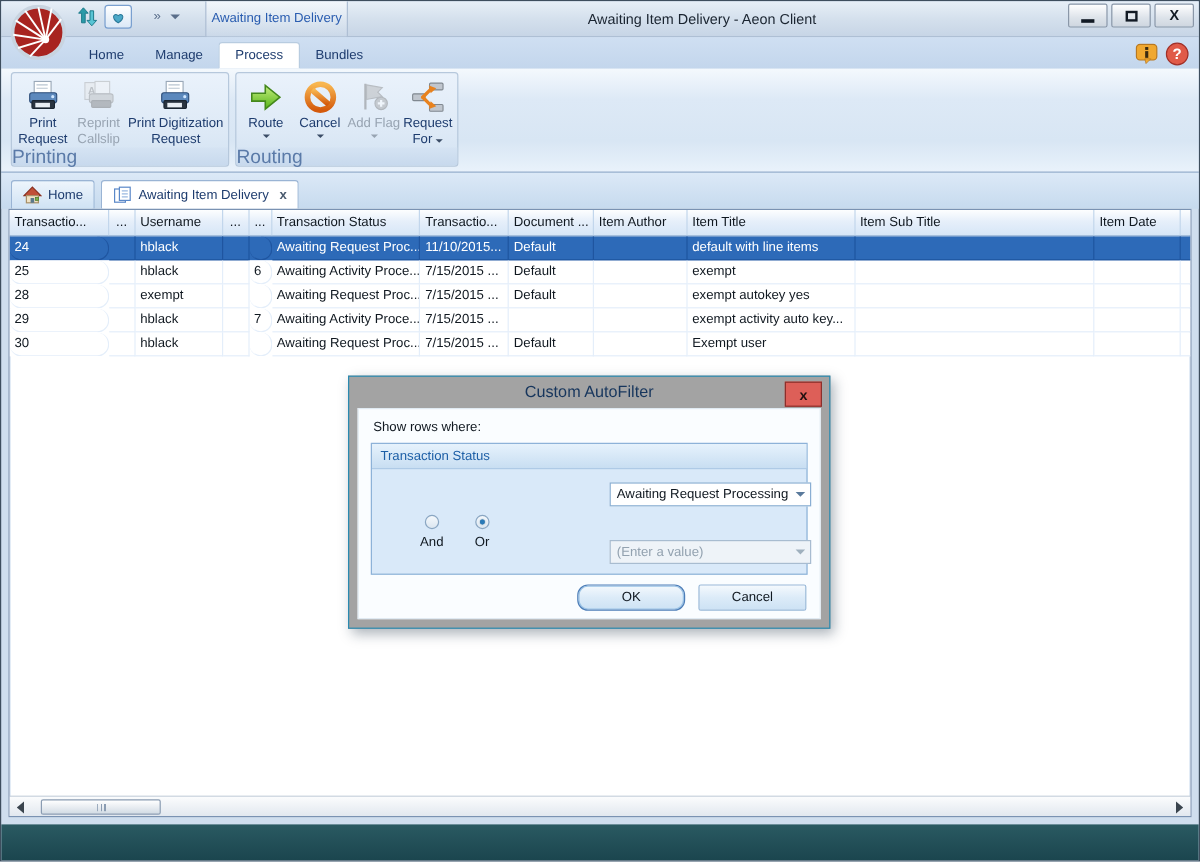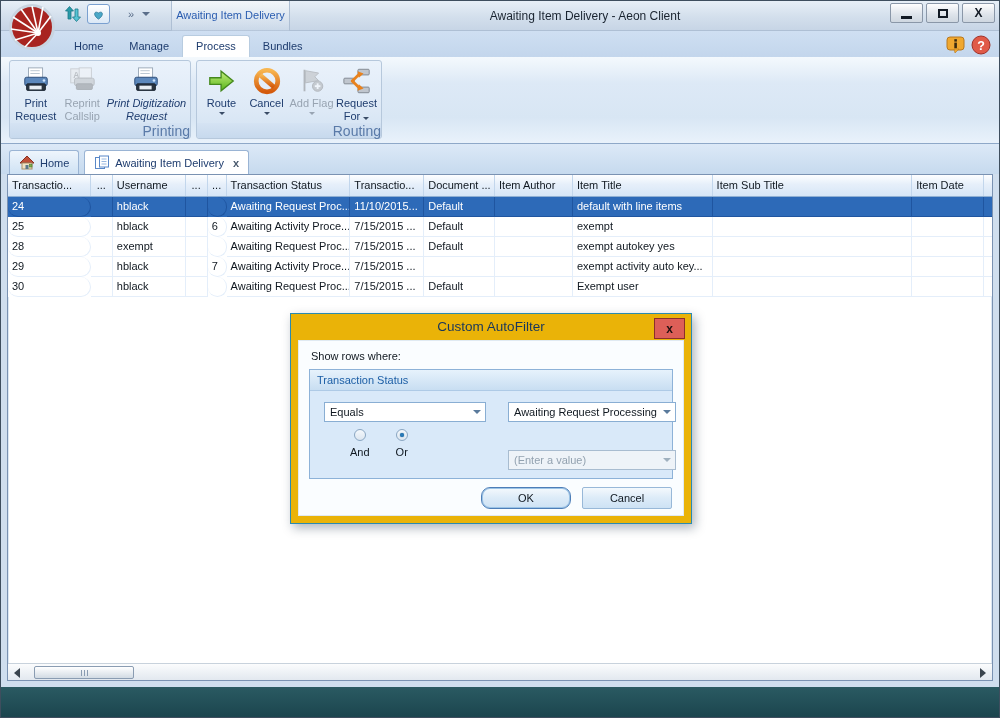--- a/index.html
+++ b/index.html
@@ -38,32 +38,32 @@
   .rtab.active { background:#ffffff; border:1px solid #b8cce0; border-bottom:none;
                  border-radius:3px 3px 0 0; color:#1e3c6e; }
   .tabrow-right { position:absolute; right:8px; top:4px; display:flex; align-items:center; gap:6px; }
 
   
   .ribbon { height:87px; flex:0 0 87px; background:linear-gradient(#f4f9fd,#dde9f6 30%,#d8e6f4 70%,#e9f2fb);
             border-bottom:1px solid #8ea8c8; padding:3px 0 0 8px; display:flex; gap:5px; }
   .rgroup { border:1px solid #b6c8dc; border-radius:3px; height:79px;
             background:linear-gradient(#eaf2fb,#dde9f6 65%,#d2e2f2); display:flex; flex-direction:column; }
   .rgroup-buttons { flex:1; display:flex; align-items:stretch; padding:2px 2px 0 2px; }
-  .rgroup-caption { height:15px; text-align:right; color:#5a7aa8; font-size:14px;
+  .rgroup-caption { height:15px; text-align:left; color:#5a7aa8; font-size:16px;
                     background:linear-gradient(#d5e3f3,#c7d9ed); border-radius:0 0 2px 2px; }
   .rbtn { display:flex; flex-direction:column; align-items:center; padding-top:1px; border-radius:3px;
           color:#1e3c6e; text-align:center; line-height:13px; cursor:default; }
   .rbtn .icon32 { height:33px; display:flex; align-items:center; justify-content:center; }
   .rbtn.disabled { color:#98a4b2; }
   .rbtn.disabled svg { opacity:.45; filter:grayscale(1); }
   .dd-arrow { width:0; height:0; border-left:3px solid transparent; border-right:3px solid transparent;
               border-top:3px solid #3a4c66; margin:2px auto 0; }
   .dd-inline { display:inline-block; vertical-align:middle; margin-left:3px; }
   .g-printing { width:182px; } .g-routing { width:186px; }
-  .g-printing .rbtn:nth-child(1){width:48px;} .g-printing .rbtn:nth-child(2){width:46px;} .g-printing .rbtn:nth-child(3){width:84px;font-style:italic;}
+  .g-printing .rbtn:nth-child(1){width:48px;} .g-printing .rbtn:nth-child(2){width:46px;} .g-printing .rbtn:nth-child(3){width:84px;}
   .g-routing .rbtn { flex:1; }
 
   
   .docktabs { height:30px; flex:0 0 30px; background:linear-gradient(#dcE9f7,#c6daee);
               display:flex; align-items:flex-end; padding-left:8px; gap:5px; }
   .dtab { height:24px; display:flex; align-items:center; gap:5px; padding:0 9px;
           border:1px solid #9ab4d4; border-bottom:none; border-radius:3px 3px 0 0; color:#1e3c6e; cursor:default; }
   .dtab.inactive { background:linear-gradient(#eef5fc,#cfe2f4); }
   .dtab.active { background:#ffffff; }
   .dtab-close { color:#4a5a6e; font-weight:bold; font-size:11px; margin-left:4px; cursor:default; }
@@ -91,21 +91,21 @@
   .sb-arrow { position:absolute; top:4px; width:0; height:0; border-top:5px solid transparent; border-bottom:5px solid transparent; }
   .sb-left { left:6px; border-right:6px solid #3a444e; }
   .sb-right { right:6px; border-left:6px solid #3a444e; }
   .sb-thumb { position:absolute; left:26px; top:2px; width:100px; height:13px;
               background:linear-gradient(#ffffff,#d2dbe4); border:1px solid #8a9cb2; border-radius:2px; }
   .sb-grip { position:absolute; left:46px; top:3px; width:9px; height:6px;
              background:repeating-linear-gradient(90deg,#8a9cb2 0 1px,transparent 1px 3px); }
 
   
   .dialog { position:absolute; left:289px; top:312px; width:402px; height:211px;
-            background:#eab308; border:1px solid #2a8ab0; box-shadow:3px 4px 10px rgba(20,40,60,.35); z-index:50; }
+            background:#a3a3a3; border:1px solid #2a8ab0; box-shadow:3px 4px 10px rgba(20,40,60,.35); z-index:50; }
   .dlg-title { height:26px; text-align:center; color:#17365d; font-size:13.5px; padding-top:5px; }
   .dlg-close { position:absolute; top:4px; right:6px; width:31px; height:21px; background:#dd5f58;
                border:1px solid #8b2f2b; color:#201010; font-weight:bold; font-size:12px;
                display:flex; align-items:center; justify-content:center; cursor:default; }
   .dlg-body { position:absolute; left:7px; right:7px; top:26px; bottom:7px; background:#fafdff; border:1px solid #e0eaf2; }
   .dlg-showrows { position:absolute; left:12px; top:9px; color:#101820; }
   .groupbox { position:absolute; left:10px; right:10px; top:28px; height:110px; border:1px solid #8db2d8; background:#d9e9f9; }
   .gb-head { height:21px; background:linear-gradient(#e6f2fc,#c8def2); border-bottom:1px solid #aecae6;
              color:#1d5fa6; padding:4px 0 0 7px; }
   .combo { position:absolute; height:20px; background:#ffffff; border:1px solid #89aed3;
@@ -470,26 +470,20 @@
     <div class="dlg-title">Custom AutoFilter</div>
     <div class="dlg-close">
       <span>x</span>
     </div>
     <div class="dlg-body">
       <div class="dlg-showrows">Show rows where:</div>
 
       <div class="groupbox">
         <div class="gb-head">Transaction Status</div>
 
-        <div class="combo cmb-op1">
-          <span>Equals</span>
-          <span class="cmb-btn">
-              <span class="cmb-arrow"></span>
-            </span>
-        </div>
         <div class="combo cmb-val1">
           <span>Awaiting Request Processing</span>
           <span class="cmb-btn">
               <span class="cmb-arrow"></span>
             </span>
         </div>
 
         <div class="radio-row">
           <span class="radio">
             <span class="radio-circle"></span>

